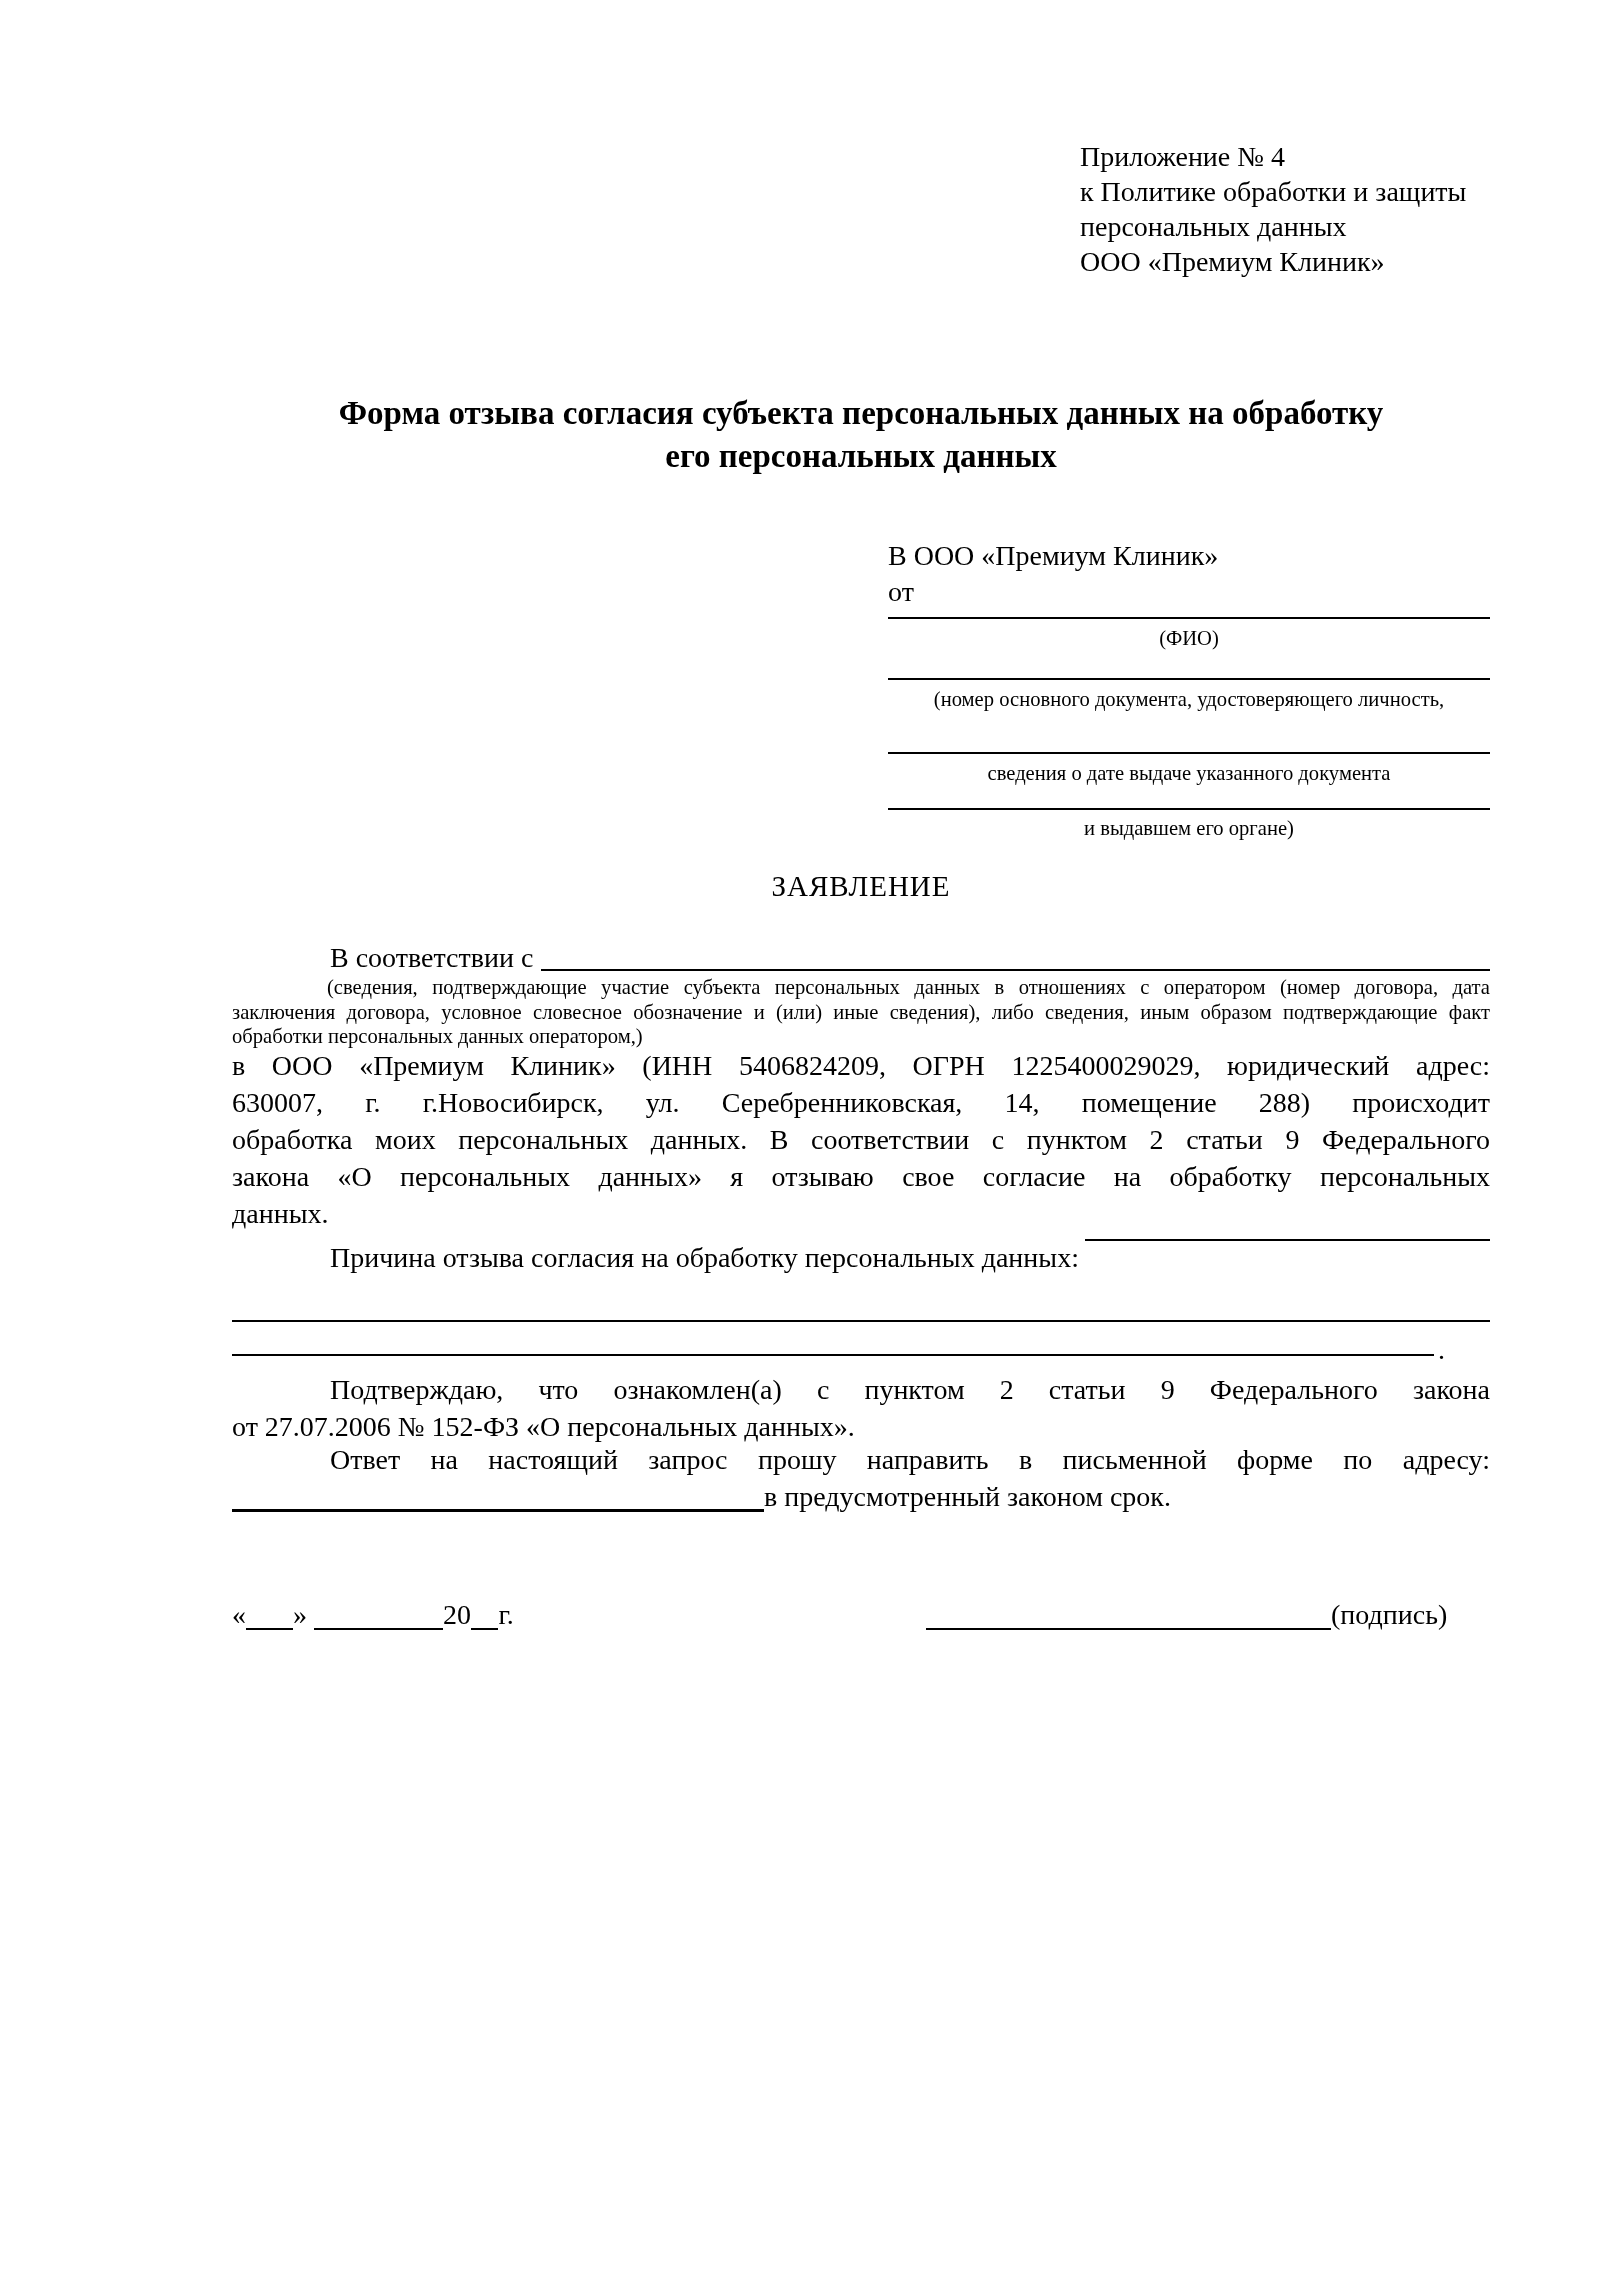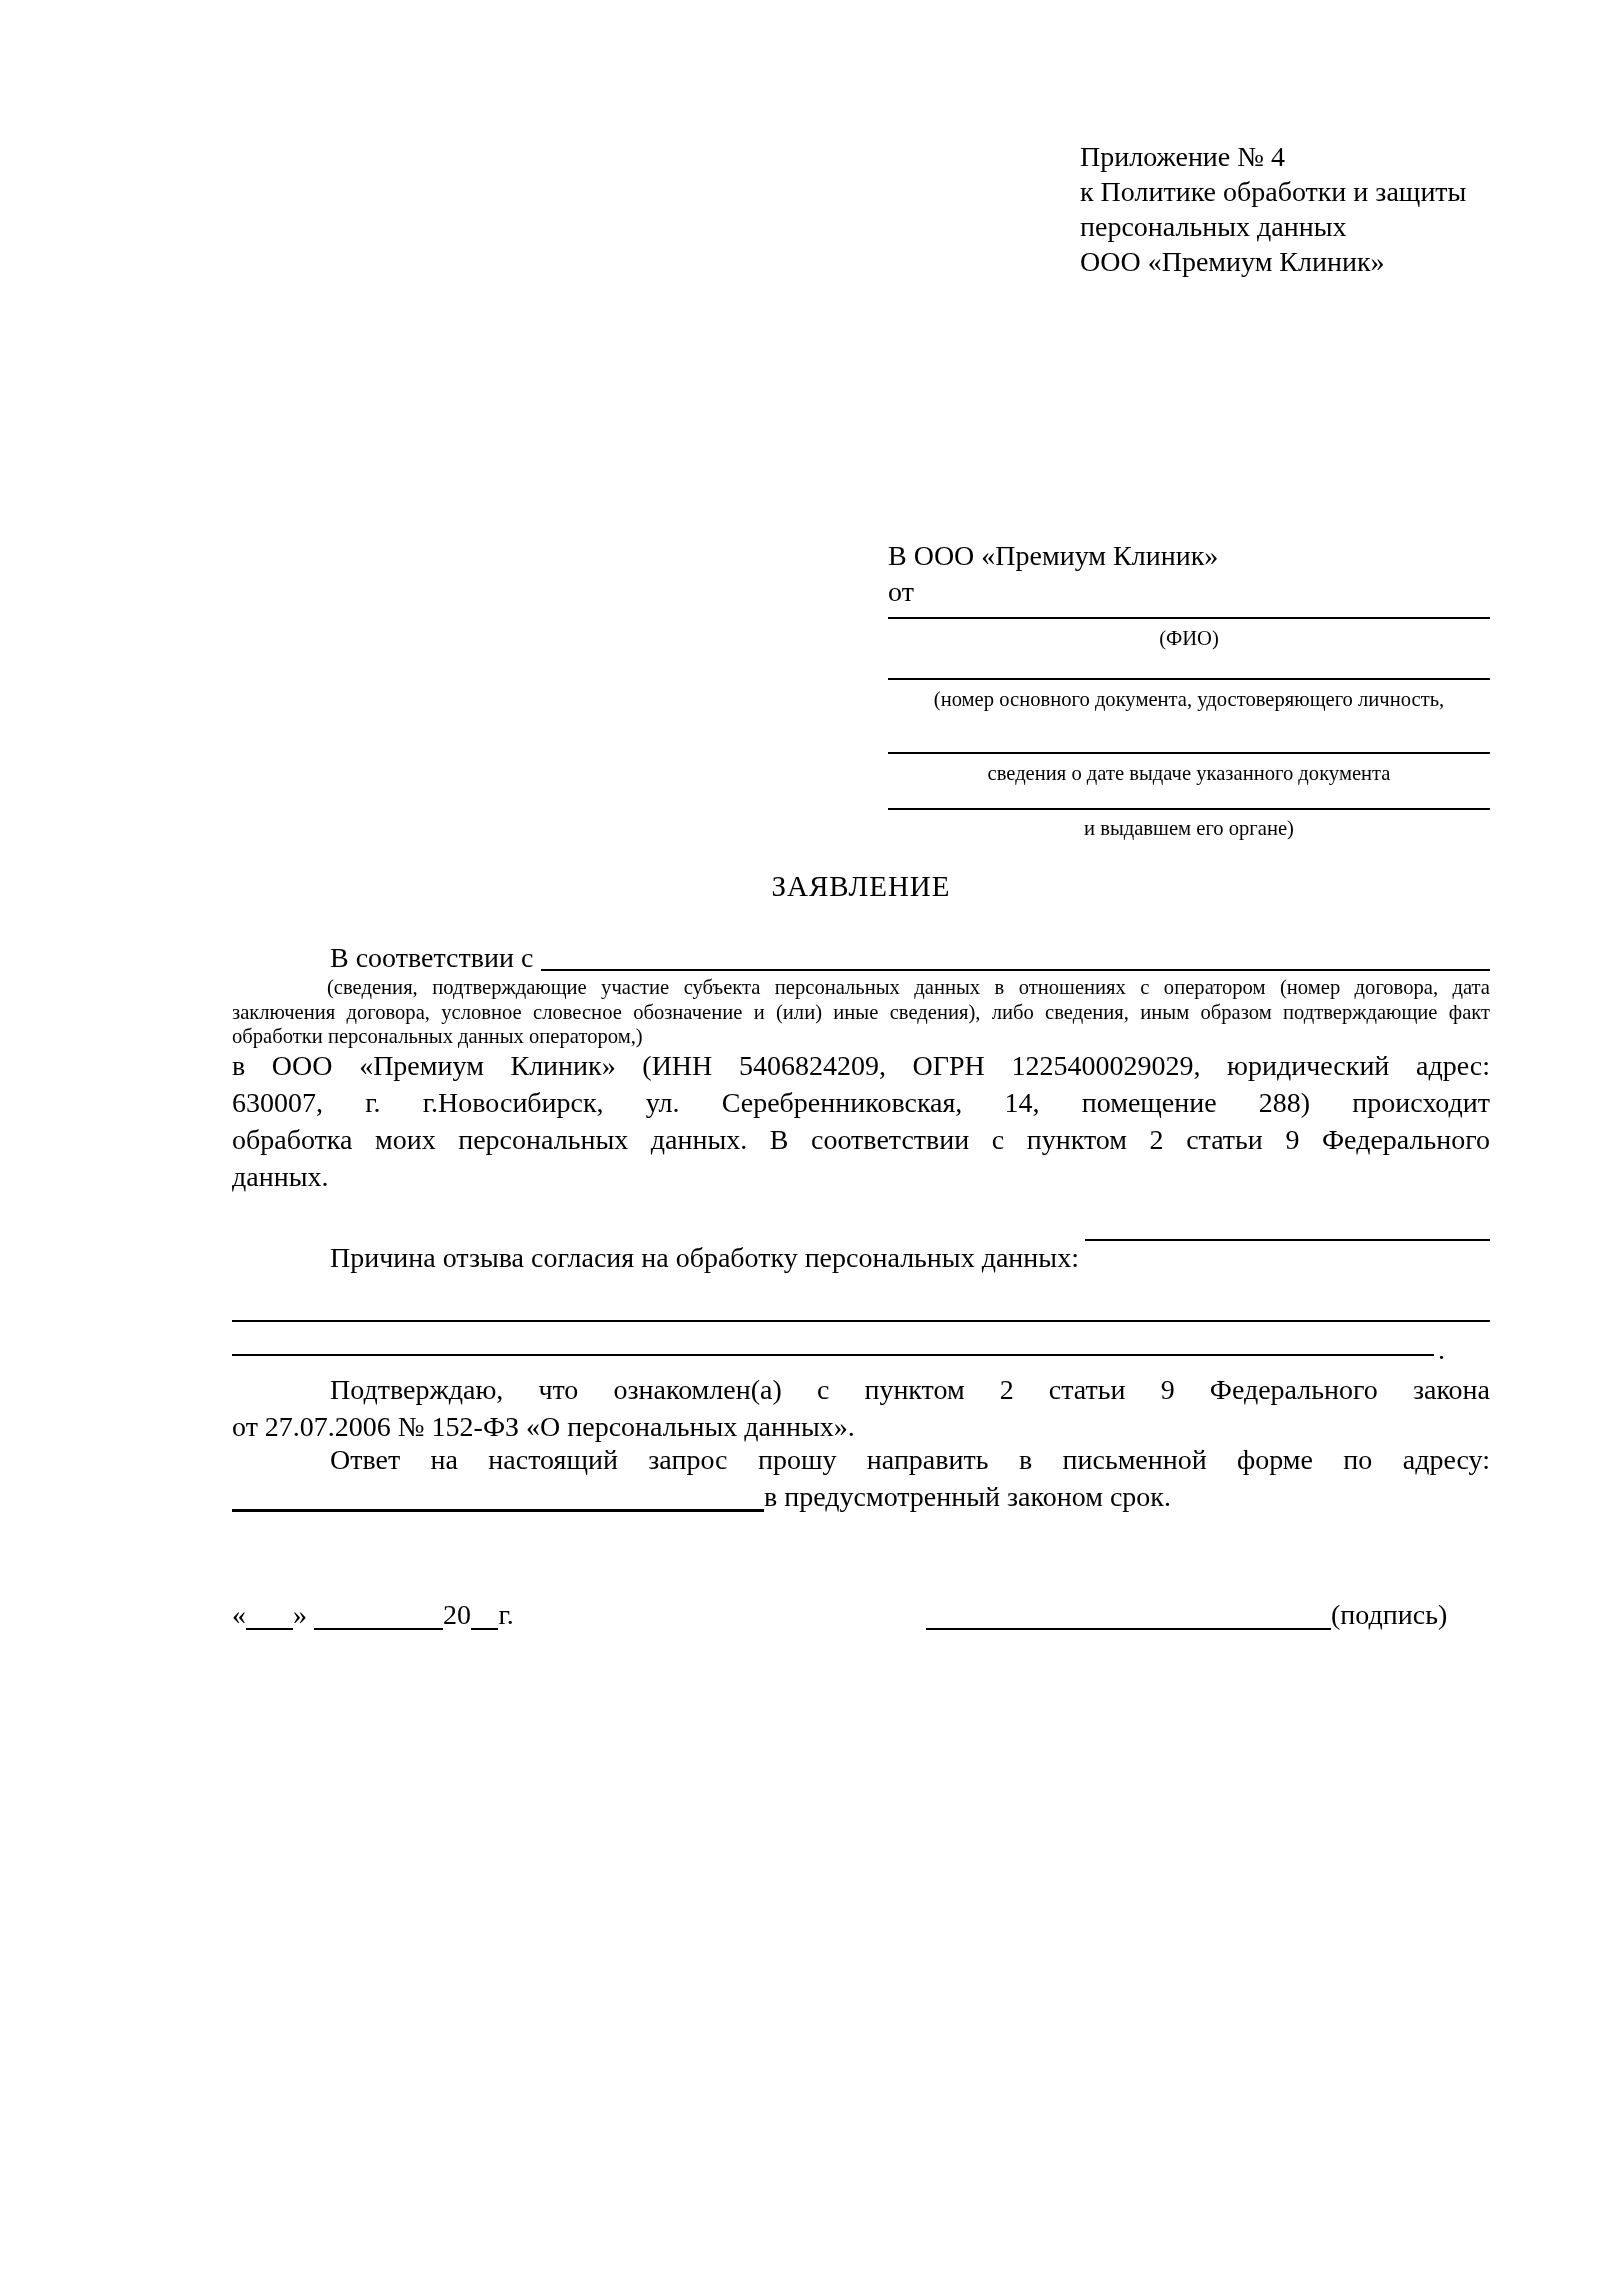--- a/index.html
+++ b/index.html
@@ -95,20 +95,24 @@
 
 <div class="page">
 
   <div class="abs appendix">
     <div>Приложение № 4</div>
     <div>к Политике обработки и защиты</div>
     <div>персональных данных</div>
     <div>ООО «Премиум Клиник»</div>
   </div>
 
+  <div class="abs doc-title">
+    <div>Форма отзыва согласия субъекта персональных данных на обработку</div>
+    <div>его персональных данных</div>
+  </div>
 
   <div class="abs addr-org">В ООО «Премиум Клиник»</div>
   <div class="abs addr-from">от</div>
 
   <div class="abs addr-blank ab1"></div>
   <div class="abs addr-cap ac1">(ФИО)</div>
 
   <div class="abs addr-blank ab2"></div>
   <div class="abs addr-cap ac2">(номер основного документа, удостоверяющего личность,</div>
 
@@ -128,20 +132,21 @@
   <div class="abs note">
     <div class="jl l1">(сведения, подтверждающие участие субъекта персональных данных в отношениях с оператором (номер договора, дата</div>
     <div class="jl">заключения договора, условное словесное обозначение и (или) иные сведения), либо сведения, иным образом подтверждающие факт</div>
     <div>обработки персональных данных оператором,)</div>
   </div>
 
   <div class="abs body-par">
     <div class="jline">в ООО «Премиум Клиник» (ИНН 5406824209, ОГРН 1225400029029, юридический адрес:</div>
     <div class="jline">630007, г. г.Новосибирск, ул. Серебренниковская, 14, помещение 288) происходит</div>
     <div class="jline">обработка моих персональных данных. В соответствии с пунктом 2 статьи 9 Федерального</div>
+    <div class="jline">закона «О персональных данных» я отзываю свое согласие на обработку персональных</div>
     <div>данных.</div>
   </div>
 
   <div class="abs reason-row">
     <span class="label">Причина отзыва согласия на обработку персональных данных:</span>
     <span class="fill"></span>
   </div>
 
   <div class="abs blank-a"></div>
   <div class="abs blank-b"></div>

